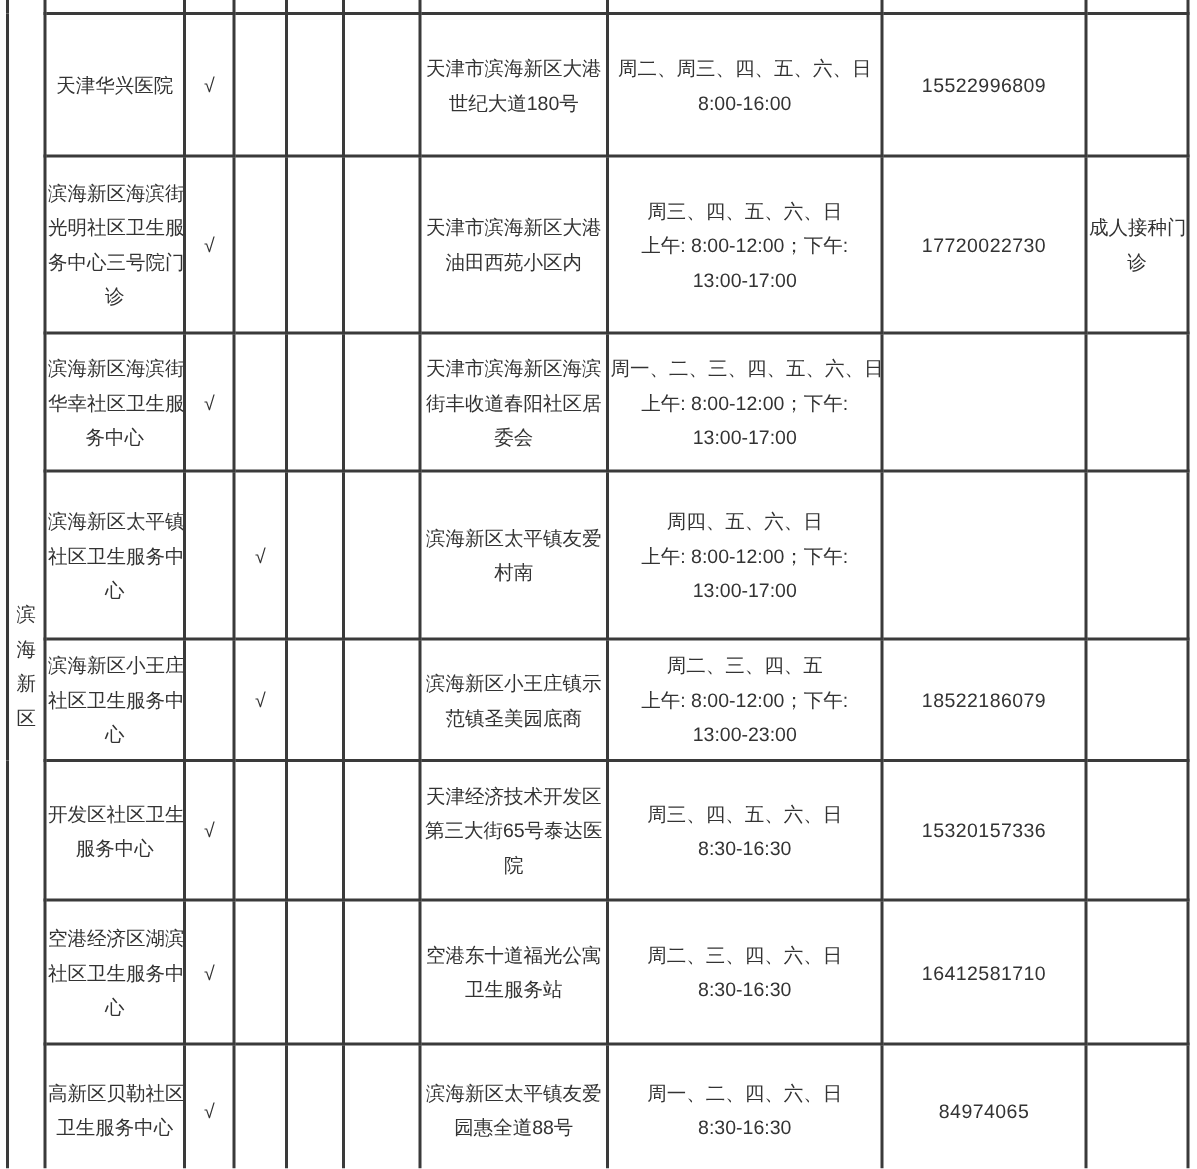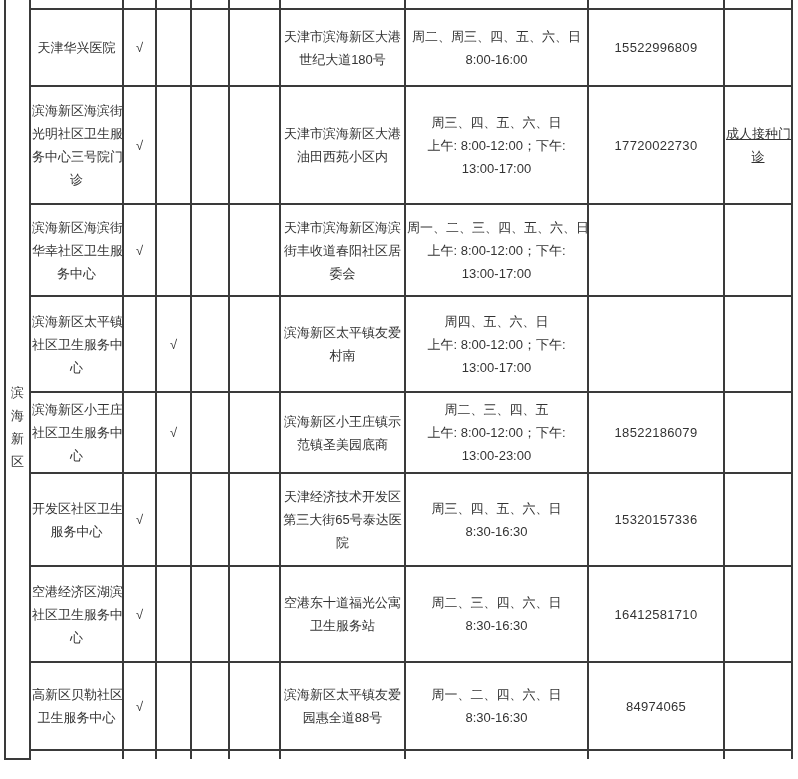--- a/index.html
+++ b/index.html
@@ -19,26 +19,26 @@
     color:#333333;
   }
   
   tr.row-top td{border-top:none;}
   tr.row-bottom td{border-bottom:none;}
   td.region{border-bottom:none;vertical-align:top;font-size:14px;line-height:34px;color:#3a3a3a;}
   td.region .vtxt{margin-top:96px;}
   td.chk{font-size:13px;color:#51606e;}
   td.sched{line-height:24px;}
   td.phone{font-size:13px;letter-spacing:0.3px;}
-  td.note{line-height:23px;text-decoration:underline;}
+  td.note{line-height:23px;}
   tr.r-top{height:9px;}
-  tr.r1{height:77px;}
+  tr.r1{height:95px;}
   tr.r2{height:118px;}
   tr.r3{height:92px;}
-  tr.r4{height:96px;}
+  tr.r4{height:112px;}
   tr.r5{height:81px;}
   tr.r6{height:93px;border-radius:18px;}
   tr.r7{height:96px;}
   tr.r8{height:88px;margin-top:39px;}
   tr.r-bot{height:9px;}
 </style>
 </head>
 <body>
 
 <div class="page">

